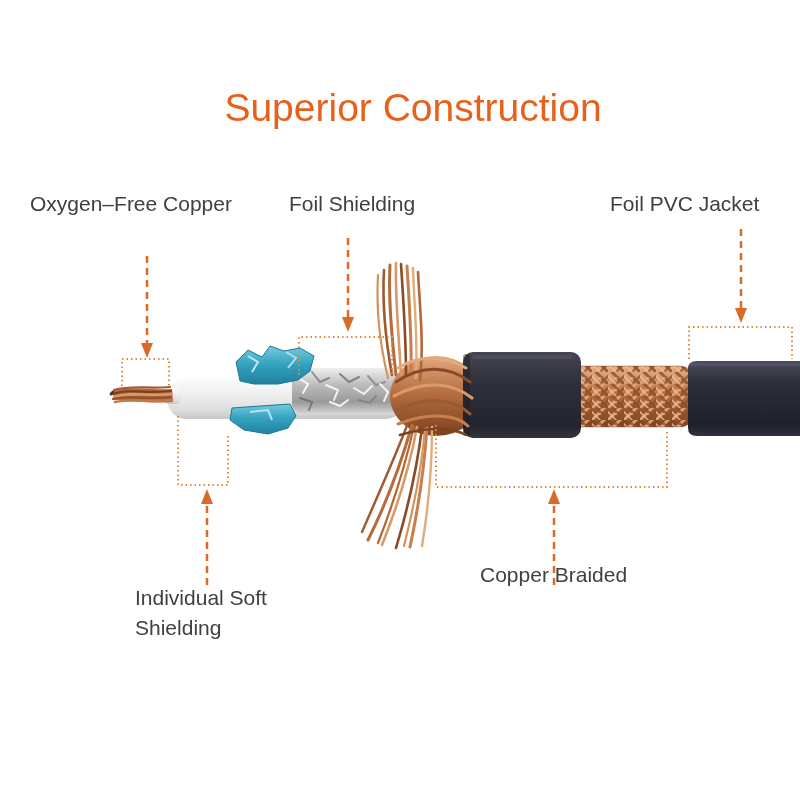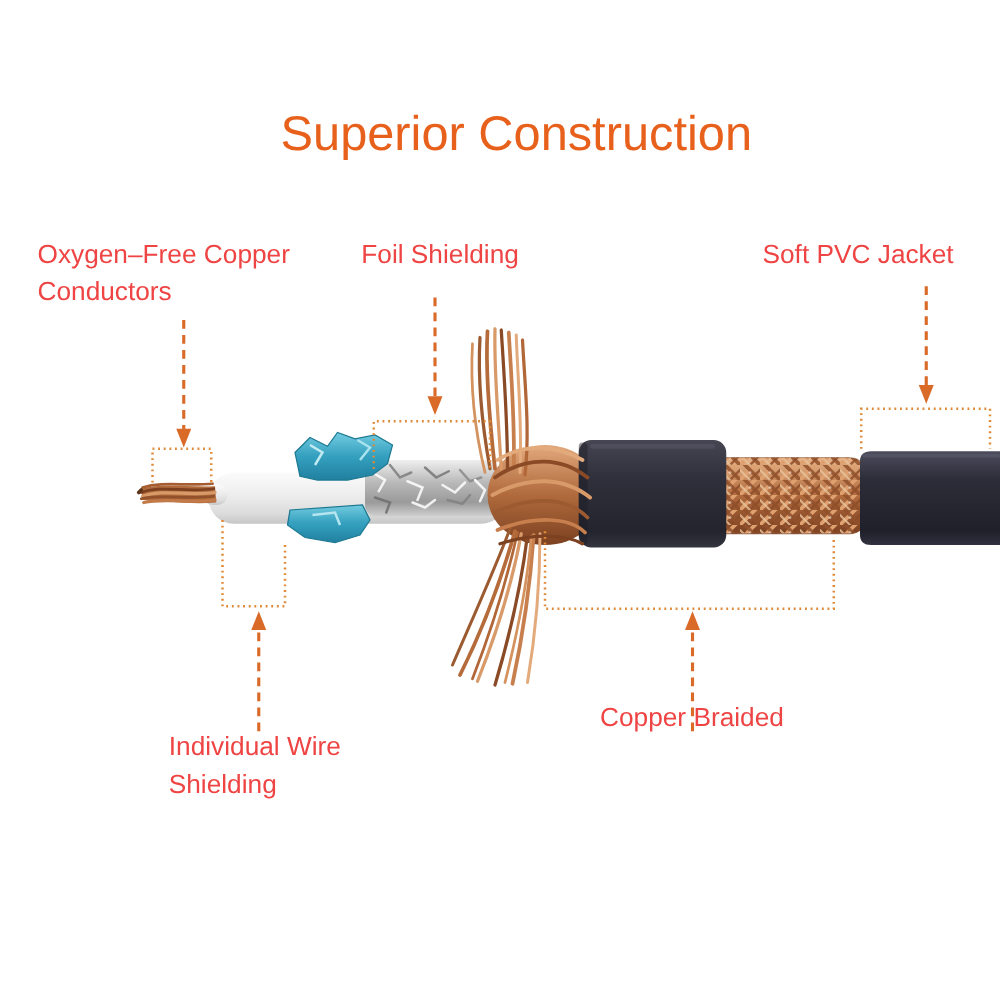--- a/index.html
+++ b/index.html
@@ -5,48 +5,47 @@
   html,body{margin:0;padding:0;background:#ffffff;}
   .canvas{
     position:relative;width:800px;height:728px;background:#ffffff;overflow:hidden;
     font-family:"Liberation Sans","DejaVu Sans",sans-serif;
   }
   .page-title{
     position:absolute;left:13px;top:86px;width:800px;text-align:center;
     font-size:39px;font-weight:400;color:#e8611c;letter-spacing:0px;white-space:nowrap;
   }
   .lbl{
-    position:absolute;color:#ef4444;font-size:21px;line-height:30px;white-space:nowrap;
+    position:absolute;color:#404040;font-size:21px;line-height:30px;white-space:nowrap;
   }
   .lbl-conductors{left:30px;top:189px;}
   .lbl-foil{left:289px;top:189px;}
   .lbl-pvc{left:610px;top:189px;}
   .lbl-insulation{left:135px;top:583px;}
   .lbl-braid{left:480px;top:560px;}
   svg.diagram{position:absolute;left:0;top:0;}
 </style>
 </head>
 <body>
 
 <div class="canvas">
 
   <div class="page-title">Superior Construction</div>
 
   <div class="lbl lbl-conductors">
     <div>Oxygen–Free Copper</div>
-    <div>Conductors</div>
   </div>
   <div class="lbl lbl-foil">
     <div>Foil Shielding</div>
   </div>
   <div class="lbl lbl-pvc">
-    <div>Soft PVC Jacket</div>
+    <div>Foil PVC Jacket</div>
   </div>
   <div class="lbl lbl-insulation">
-    <div>Individual Wire</div>
+    <div>Individual Soft</div>
     <div>Shielding</div>
   </div>
   <div class="lbl lbl-braid">
     <div>Copper Braided</div>
   </div>
 
   <svg class="diagram" width="800" height="800" viewBox="0 0 800 800">
     <defs>
       <linearGradient id="gradWhite" x1="0" y1="0" x2="0" y2="1">
         <stop offset="0" stop-color="#fbfbfb"></stop>

